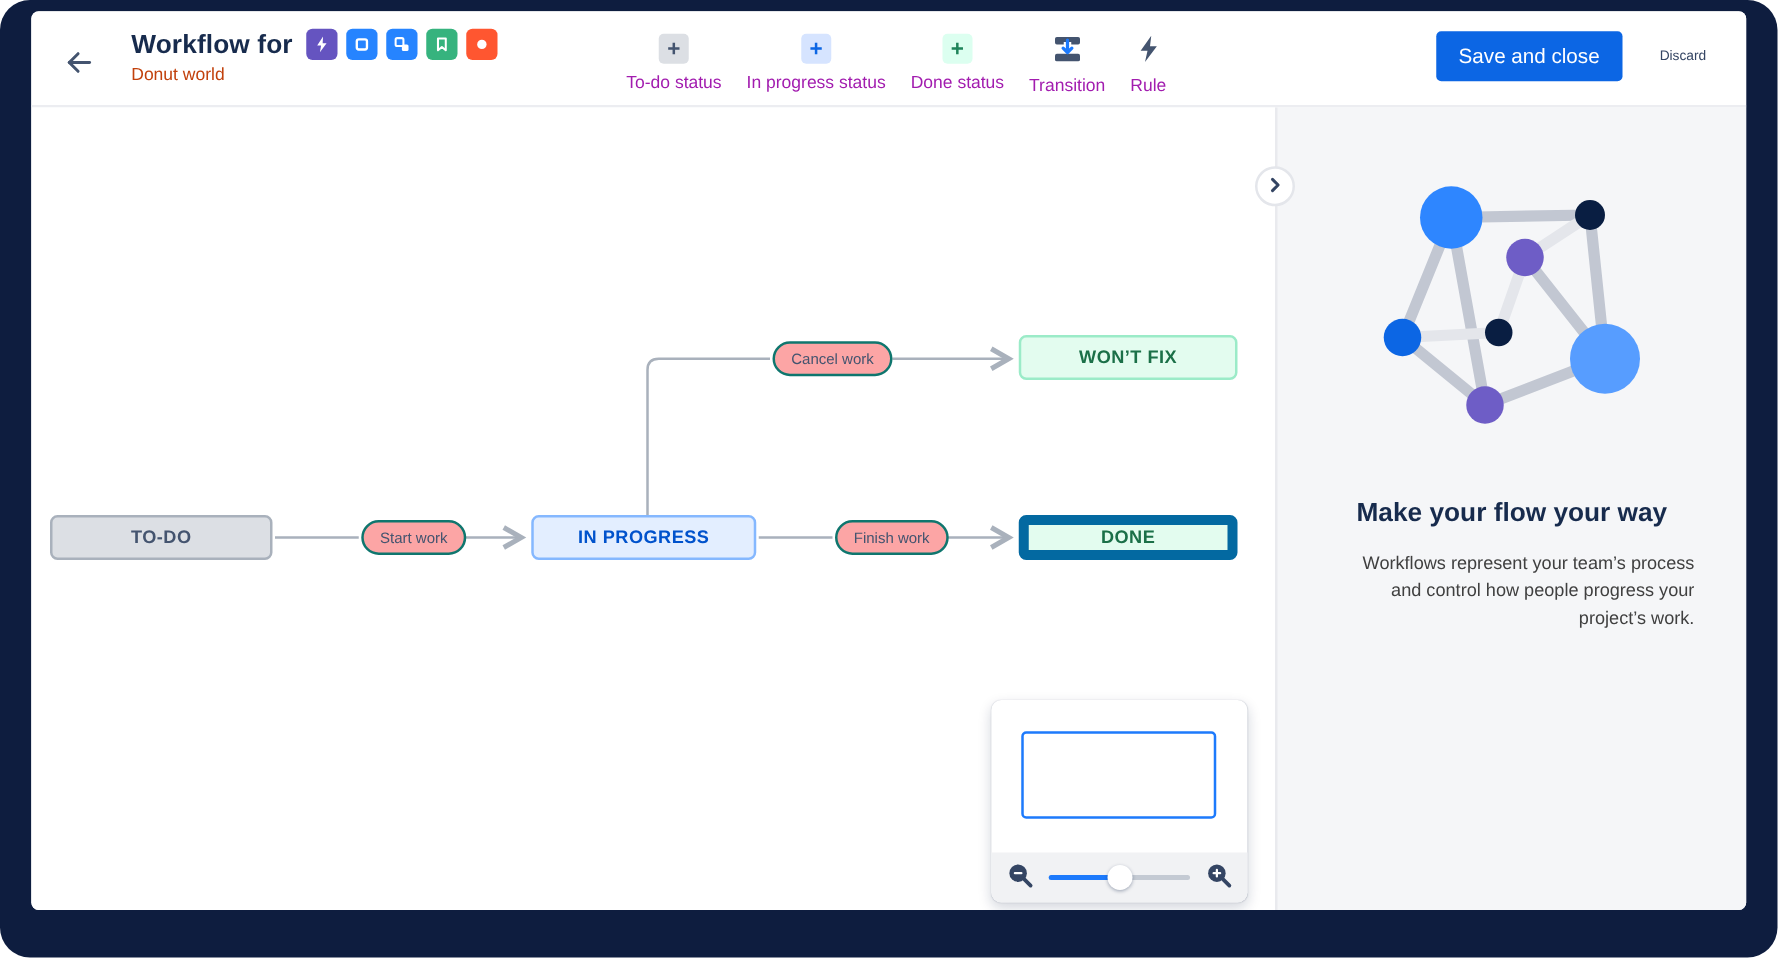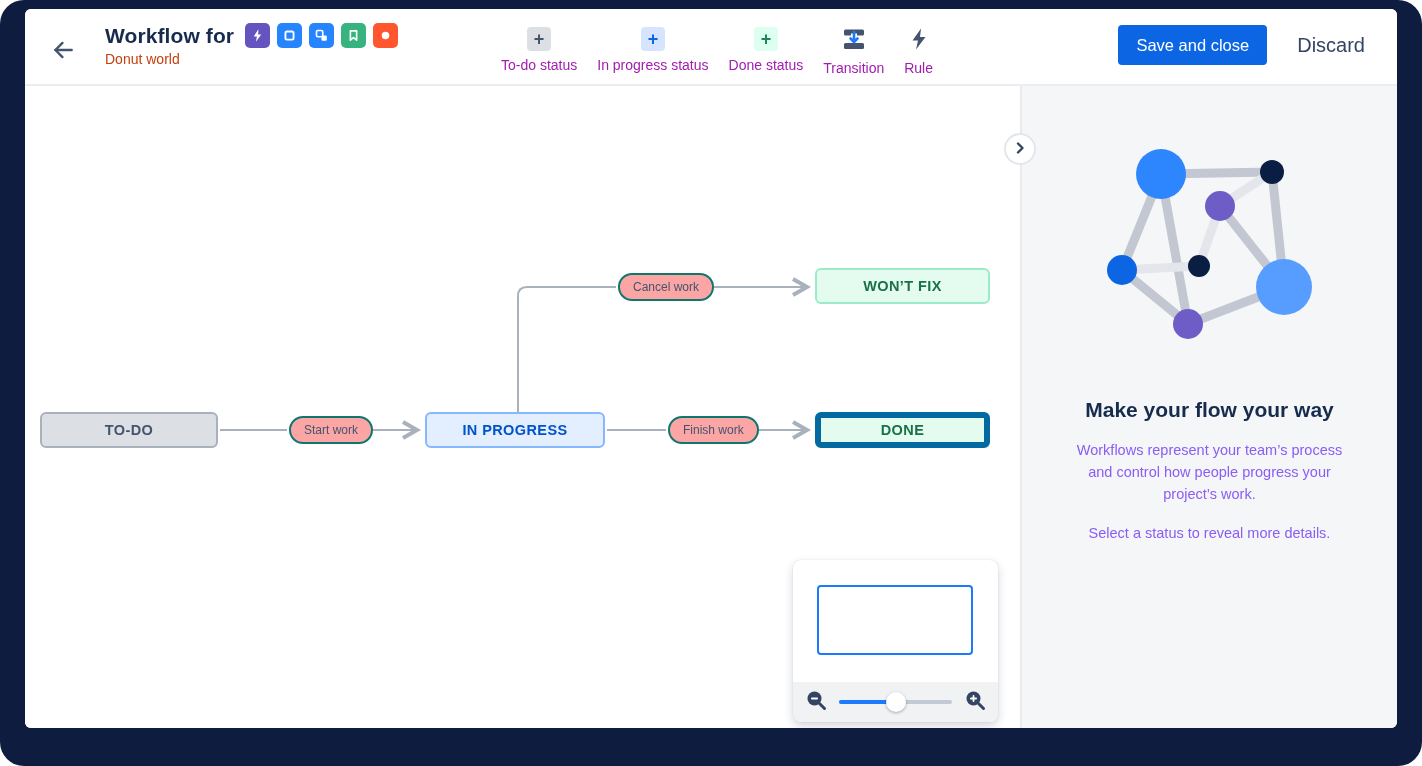--- a/index.html
+++ b/index.html
@@ -30,37 +30,37 @@
   .plus-icon { width:24px; height:24px; border-radius:4px; font-size:18px;
                font-weight:bold; display:flex; align-items:center; justify-content:center; }
   .tool-label { font-size:14px; color:#a21caf; white-space:nowrap;
                 font-family:"Liberation Sans", sans-serif; }
 
   .header-actions { position:absolute; right:32px; top:16px; display:flex;
                     align-items:center; gap:30px; }
   .save-btn { height:40px; padding:0 18px; background:#0C66E4; color:#fff;
               font-size:16.5px; font-weight:500; border:none; border-radius:4px;
               cursor:pointer; font-family:"Liberation Sans", sans-serif; }
-  .discard-btn { background:none; border:none; font-size:20px; color:#344563;
+  .discard-btn { background:none; border:none; font-size:11px; color:#344563;
                  font-weight:500; cursor:pointer; font-family:"Liberation Sans", sans-serif; }
 
   
   .main { position:relative; flex:1; display:flex; }
   .canvas { position:relative; width:995px; background:#fff; }
   .edges-svg { position:absolute; inset:0; }
 
   .node { position:absolute; height:36px; border-radius:6px; display:flex;
           align-items:center; justify-content:center; font-size:14.5px;
           font-weight:bold; letter-spacing:0.4px; cursor:pointer; }
   .node-todo { left:15px; top:326px; width:178px; background:#DCDFE4;
                border:2px solid #A9B1BC; color:#44546F;text-align:right; }
   .node-inprogress { left:400px; top:326px; width:180px; background:#E3EEFF;
                border:2px solid #85B8FF; color:#0052CC; }
   .node-done { left:790px; top:326px; width:175px; background:#E3FCEF;
-               border:6px solid #0369a1; color:#1B7048; }
+               border:8px solid #0369a1; color:#1B7048; }
   .node-wontfix { left:790px; top:182px; width:175px; background:#E3FCEF;
                border:2px solid #9BEBC8; color:#1B7048; }
 
   .pill { position:absolute; height:28px; padding:0 13px; background:#fca5a5;
           border:2px solid #0f766e; border-radius:14px; display:flex;
           align-items:center; font-size:12px; color:#44546F; cursor:pointer;
           white-space:nowrap; }
   .pill-start  { left:264px; top:330px; }
   .pill-finish { left:643px; top:330px; }
   .pill-cancel { left:593px; top:187px; }
@@ -88,21 +88,21 @@
   
   .expand-btn { position:absolute; left:979px; top:47px; width:32px; height:32px;
                 border-radius:50%; background:#fff; border:2px solid #E4E6EB;
                 cursor:pointer; display:flex; align-items:center;
                 justify-content:center; z-index:5; }
   .panel { width:377px; background:#F5F6F8; border-left:2px solid #E9EAEE;
            text-align:center; }
   .illustration { margin-top:50px; }
   .panel h2 { margin-top:28px; font-size:21px; font-weight:bold; color:#172B4D; }
   .panel-text { width:292px; margin:0 auto; }
-  .panel-text p { margin-top:17px; font-size:14.5px; line-height:22px; color:#8b5cf6; }
+  .panel-text p { margin-top:17px; font-size:14.5px; line-height:22px; color:#404040;text-align:right; }
 </style>
 </head>
 <body>
 
 <div class="frame">
 <div class="app">
 
   <header>
     <button class="back-btn">
       <span>
@@ -274,19 +274,18 @@
         <circle cx="182" cy="36" r="12" fill="#091E42"></circle>
         <circle cx="130" cy="70" r="15" fill="#6E5DC6"></circle>
         <circle cx="32" cy="134" r="15" fill="#0C66E4"></circle>
         <circle cx="109" cy="130" r="11" fill="#091E42"></circle>
         <circle cx="194" cy="151" r="28" fill="#579DFF"></circle>
         <circle cx="98" cy="188" r="15" fill="#6E5DC6"></circle>
       </svg>
       <h2>Make your flow your way</h2>
       <div class="panel-text">
         <p>Workflows represent your team’s process and control how people progress your project’s work.</p>
-        <p>Select a status to reveal more details.</p>
       </div>
     </aside>
 
   </div>
 </div>
 </div>
 
 </body></html>

